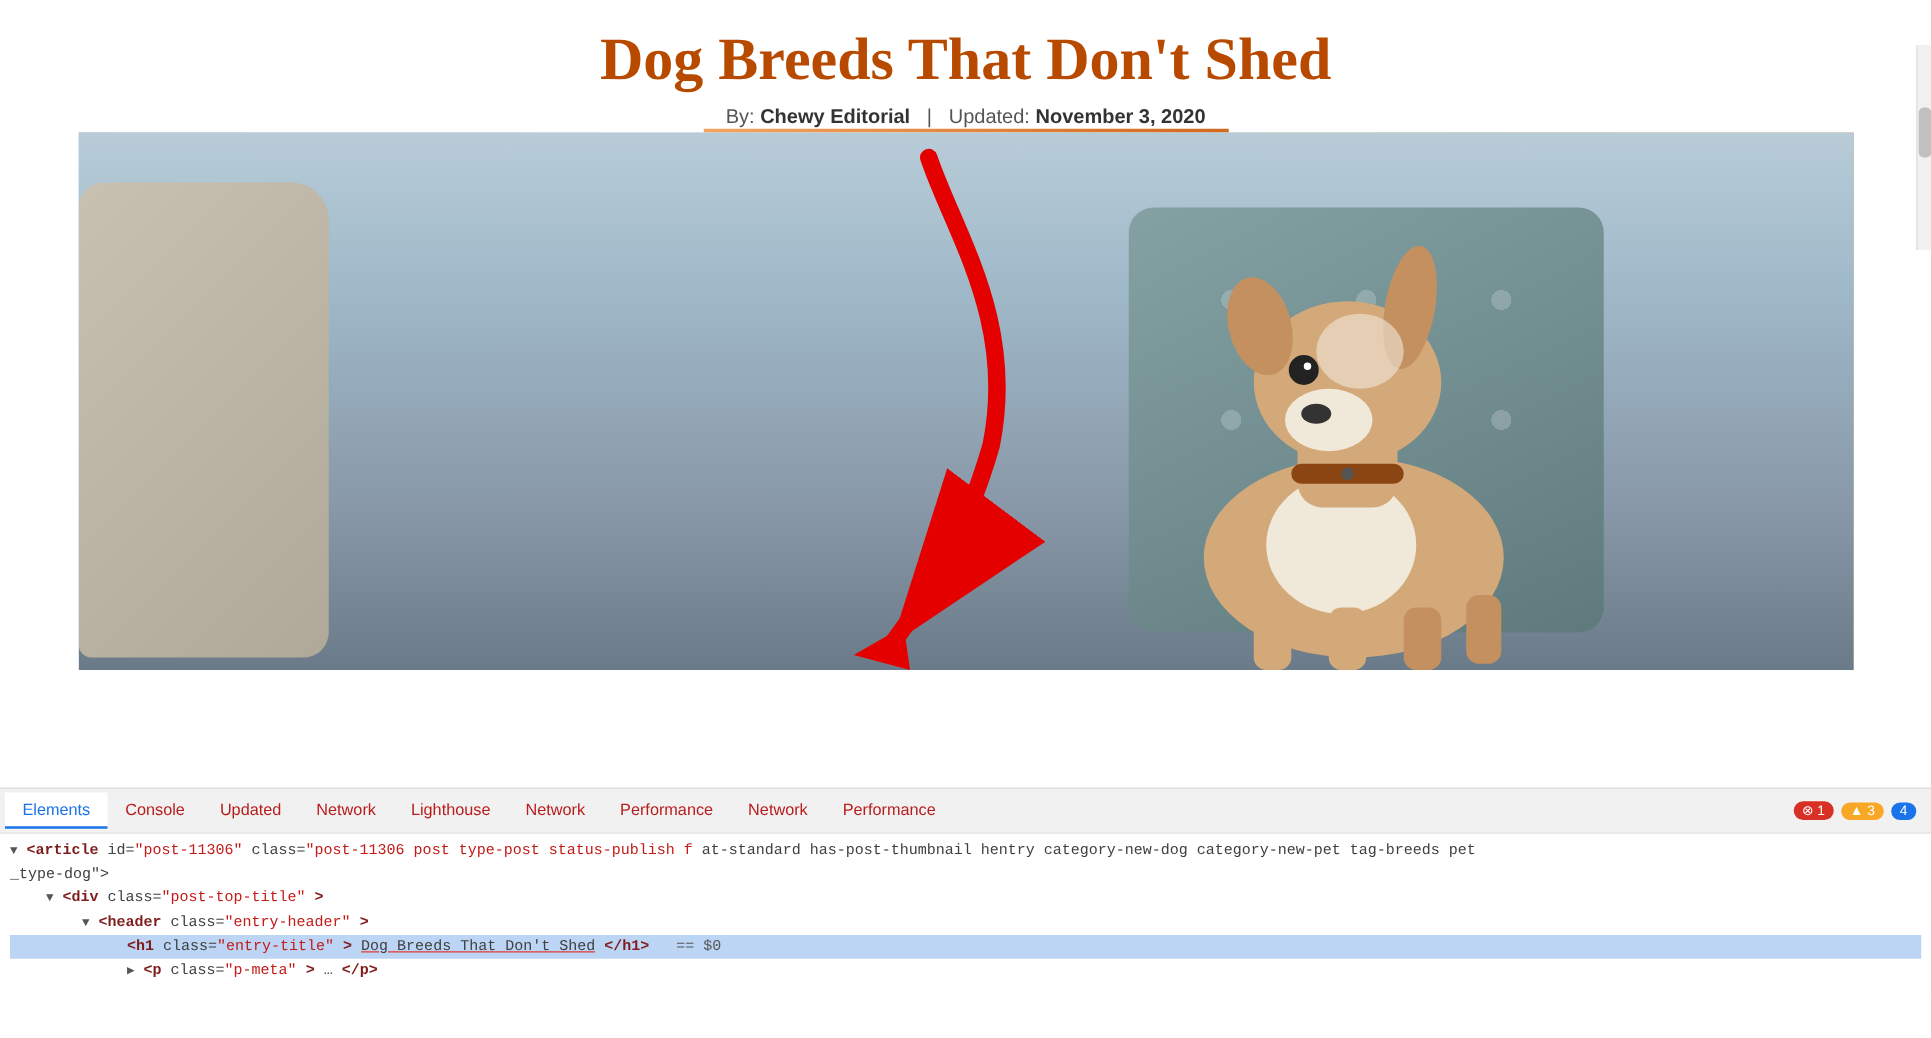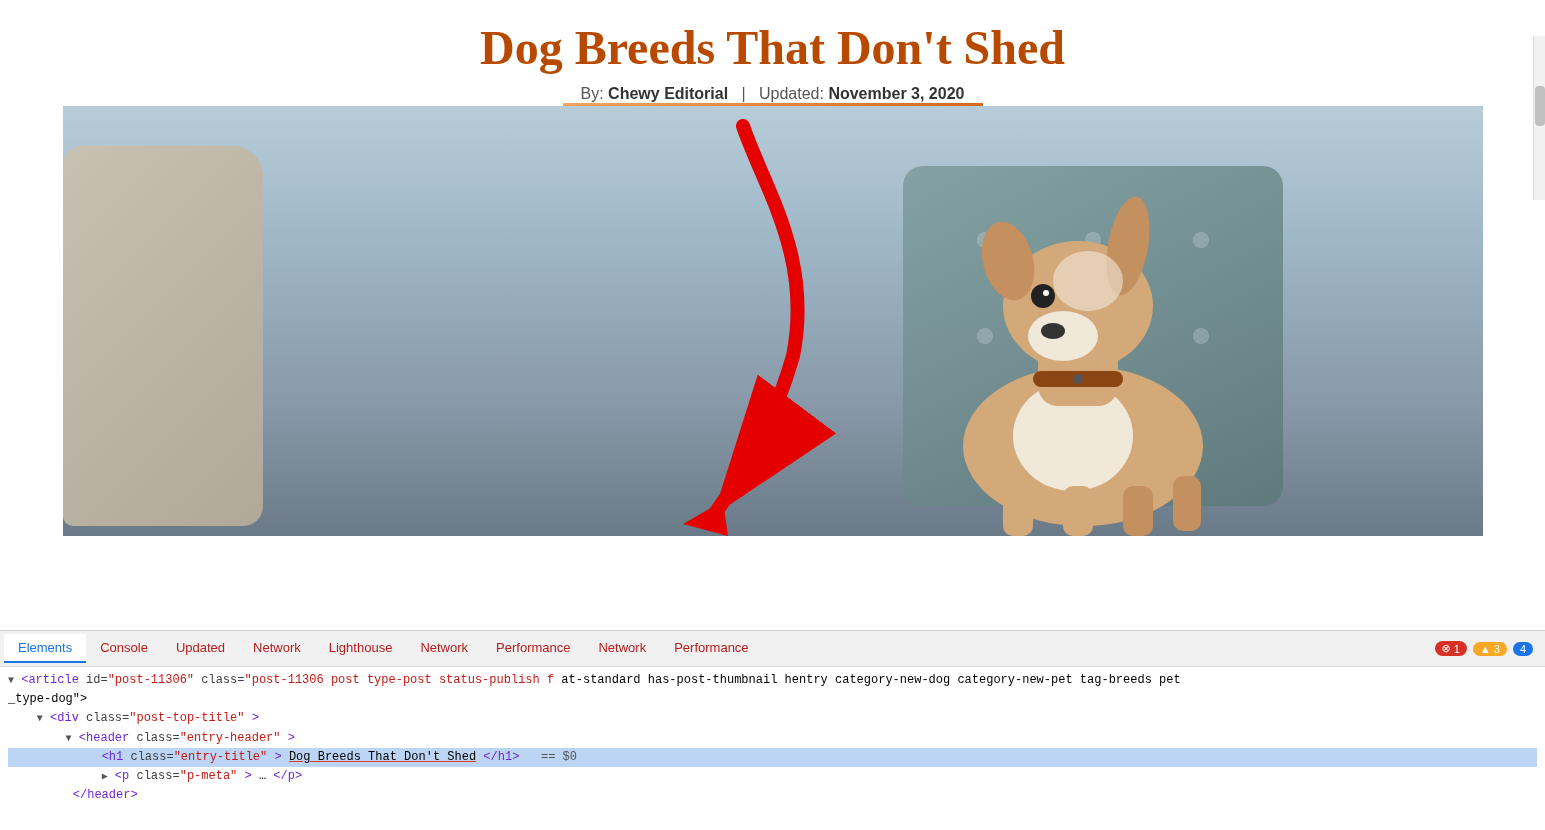--- a/index.html
+++ b/index.html
@@ -221,24 +221,24 @@
 
     .dom-line {
       display: block;
       white-space: nowrap;
     }
 
     .dom-line.selected {
       background: #bcd5f5;
     }
 
-    .tag-purple { color: #6d28d9; }
+    .tag-purple { color: #7f1d1d; font-weight: bold; }
     .attr-name { color: #404040; }
     .attr-value { color: #c41a16; }
-    .dom-text { color: #000000; margin-top: 16px; }
+    .dom-text { color: #404040; margin-top: 16px; }
     .triangle { color: #555; font-size: 10px; }
     .equals-sign { color: #555; }
 
     
     .devtools-scrollbar {
       position: absolute;
       right: 0;
       top: 36px;
       width: 12px;
       height: 164px;
@@ -398,24 +398,20 @@
     </span>
     <span class="dom-line">
       &nbsp;&nbsp;&nbsp;&nbsp;&nbsp;&nbsp;&nbsp;&nbsp;&nbsp;&nbsp;&nbsp;&nbsp;
       <span class="triangle">▶</span>
       <span class="tag-purple">&lt;p</span>
       <span class="attr-name"> class=</span><span class="attr-value">"p-meta"</span>
       <span class="tag-purple">&gt;</span>
       <span class="dom-text">…</span>
       <span class="tag-purple">&lt;/p&gt;</span>
     </span>
-    <span class="dom-line">
-      &nbsp;&nbsp;&nbsp;&nbsp;&nbsp;&nbsp;&nbsp;&nbsp;
-      <span class="tag-purple">&lt;/header&gt;</span>
-    </span>
 
   </div>
 
   <div class="devtools-scrollbar">
     <div class="scrollbar-thumb"></div>
   </div>
 
 </div>
 
 </body></html>

